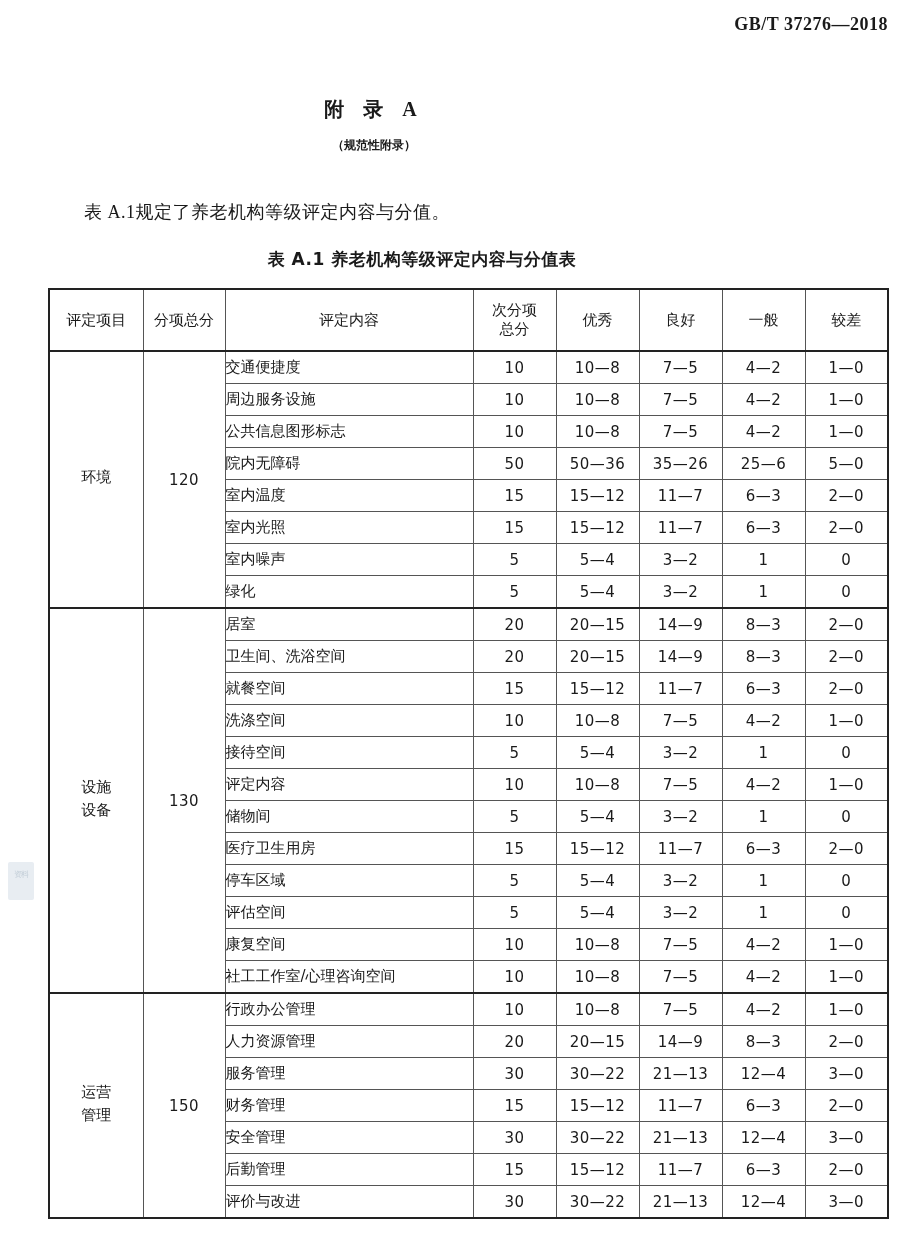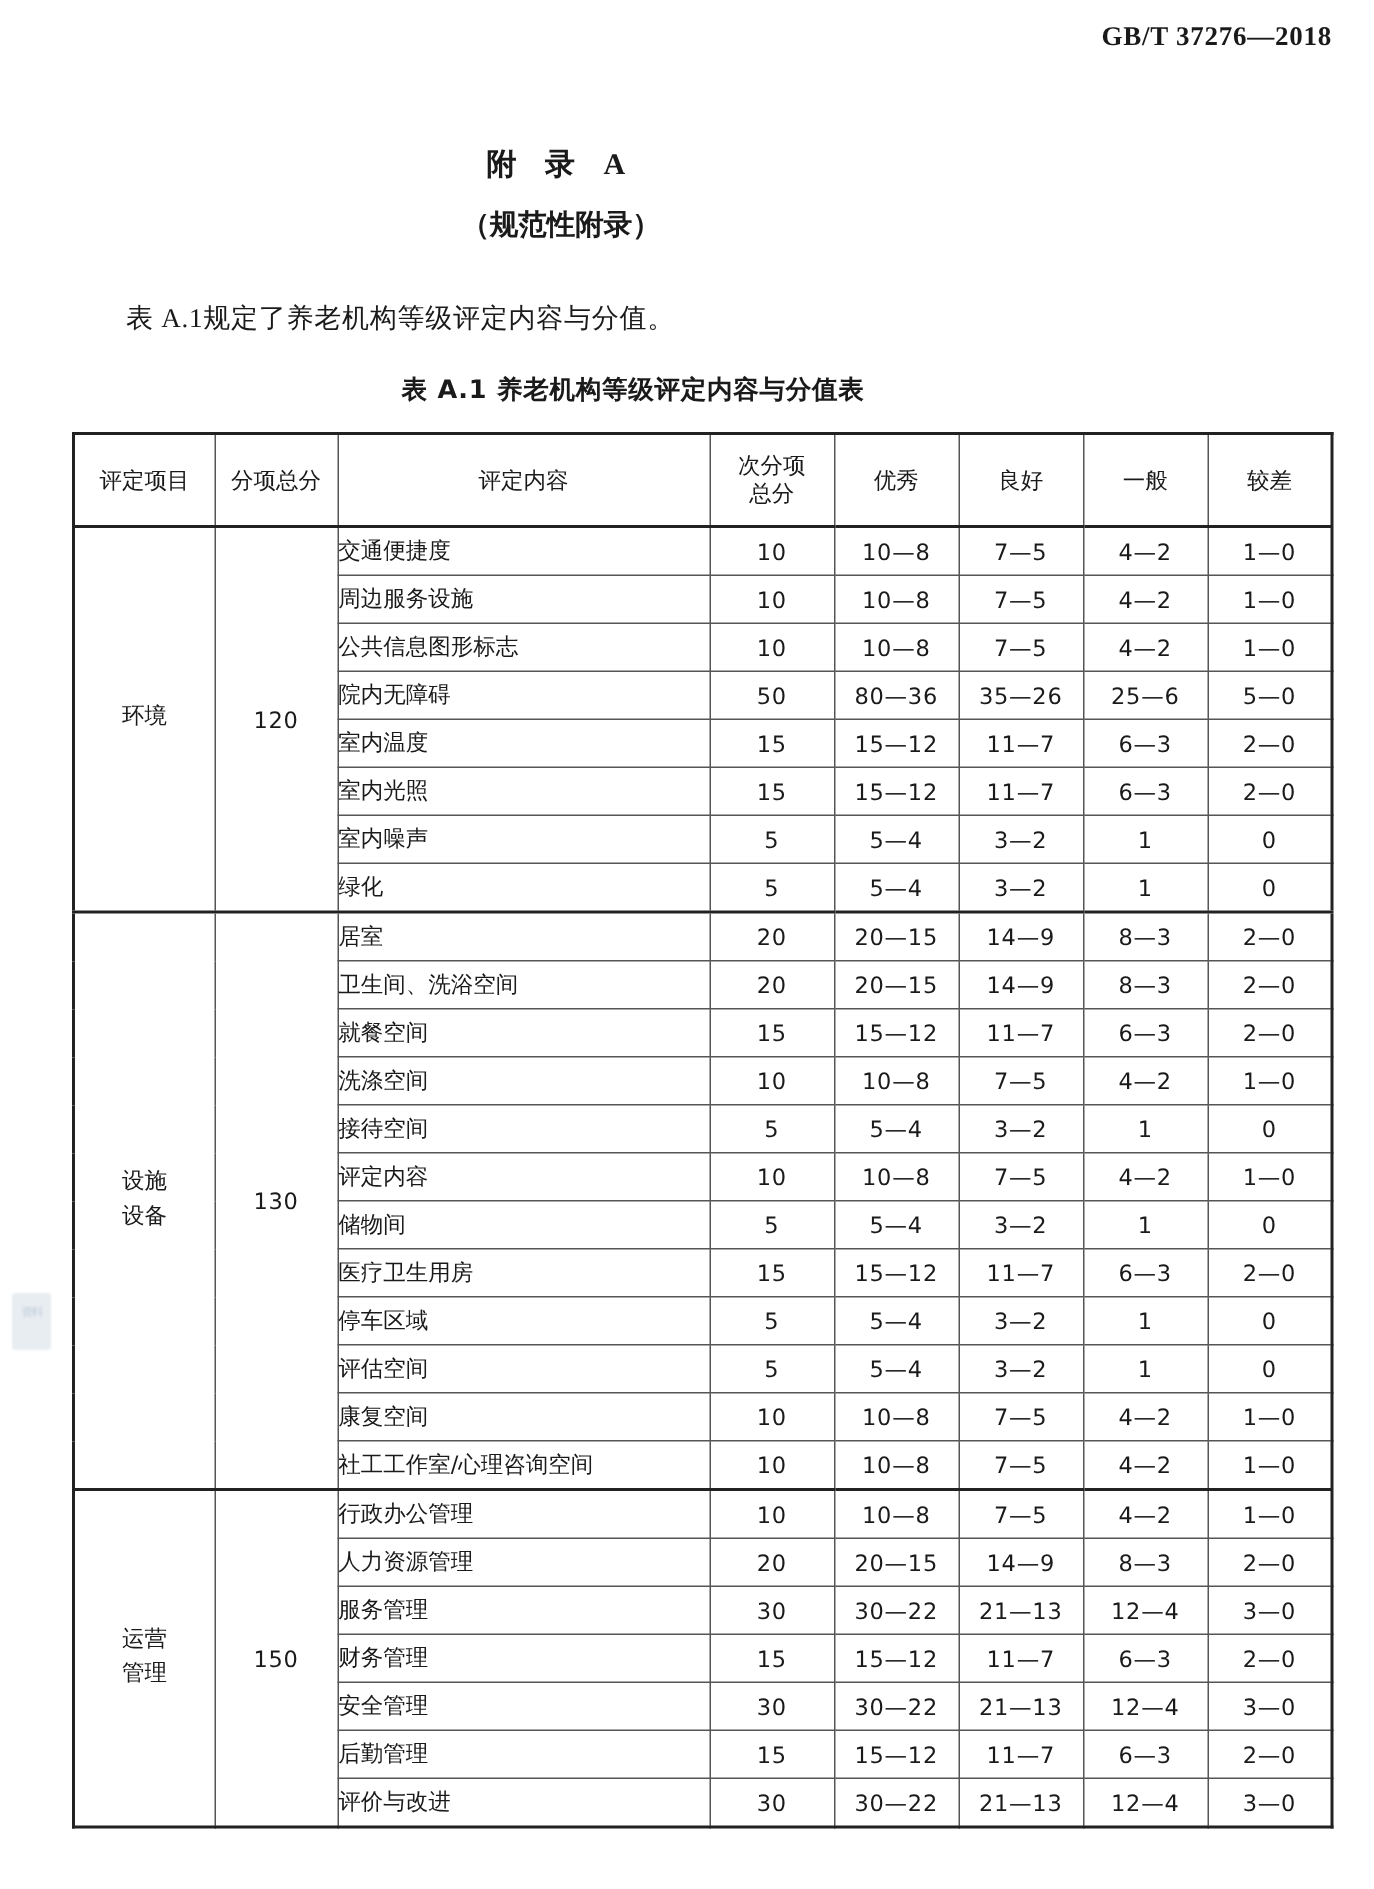--- a/index.html
+++ b/index.html
@@ -57,21 +57,21 @@
   }
   .annex-line-1 {
     font-weight: bold;
     font-size: 20px;
     letter-spacing: 7px;
     margin-bottom: 14px;
   }
   .annex-line-2 {
     font-family: "DejaVu Sans", "Liberation Sans", sans-serif;
     font-weight: bold;
-    font-size: 19px;
+    font-size: 12px;
     margin-bottom: 12px;
   }
   .annex-line-3 {
     font-family: "DejaVu Sans", "Liberation Sans", sans-serif;
     font-weight: bold;
     font-size: 17px;
   }
 
   .intro-para {
     position: absolute;
@@ -232,21 +232,21 @@
           <td class="cell content-cell">公共信息图形标志</td>
           <td class="cell num">10</td>
           <td class="cell num">10—8</td>
           <td class="cell num">7—5</td>
           <td class="cell num">4—2</td>
           <td class="cell num">1—0</td>
         </tr>
         <tr>
           <td class="cell content-cell">院内无障碍</td>
           <td class="cell num">50</td>
-          <td class="cell num">80—36</td>
+          <td class="cell num">50—36</td>
           <td class="cell num">35—26</td>
           <td class="cell num">25—6</td>
           <td class="cell num">5—0</td>
         </tr>
         <tr>
           <td class="cell content-cell">室内温度</td>
           <td class="cell num">15</td>
           <td class="cell num">15—12</td>
           <td class="cell num">11—7</td>
           <td class="cell num">6—3</td>

